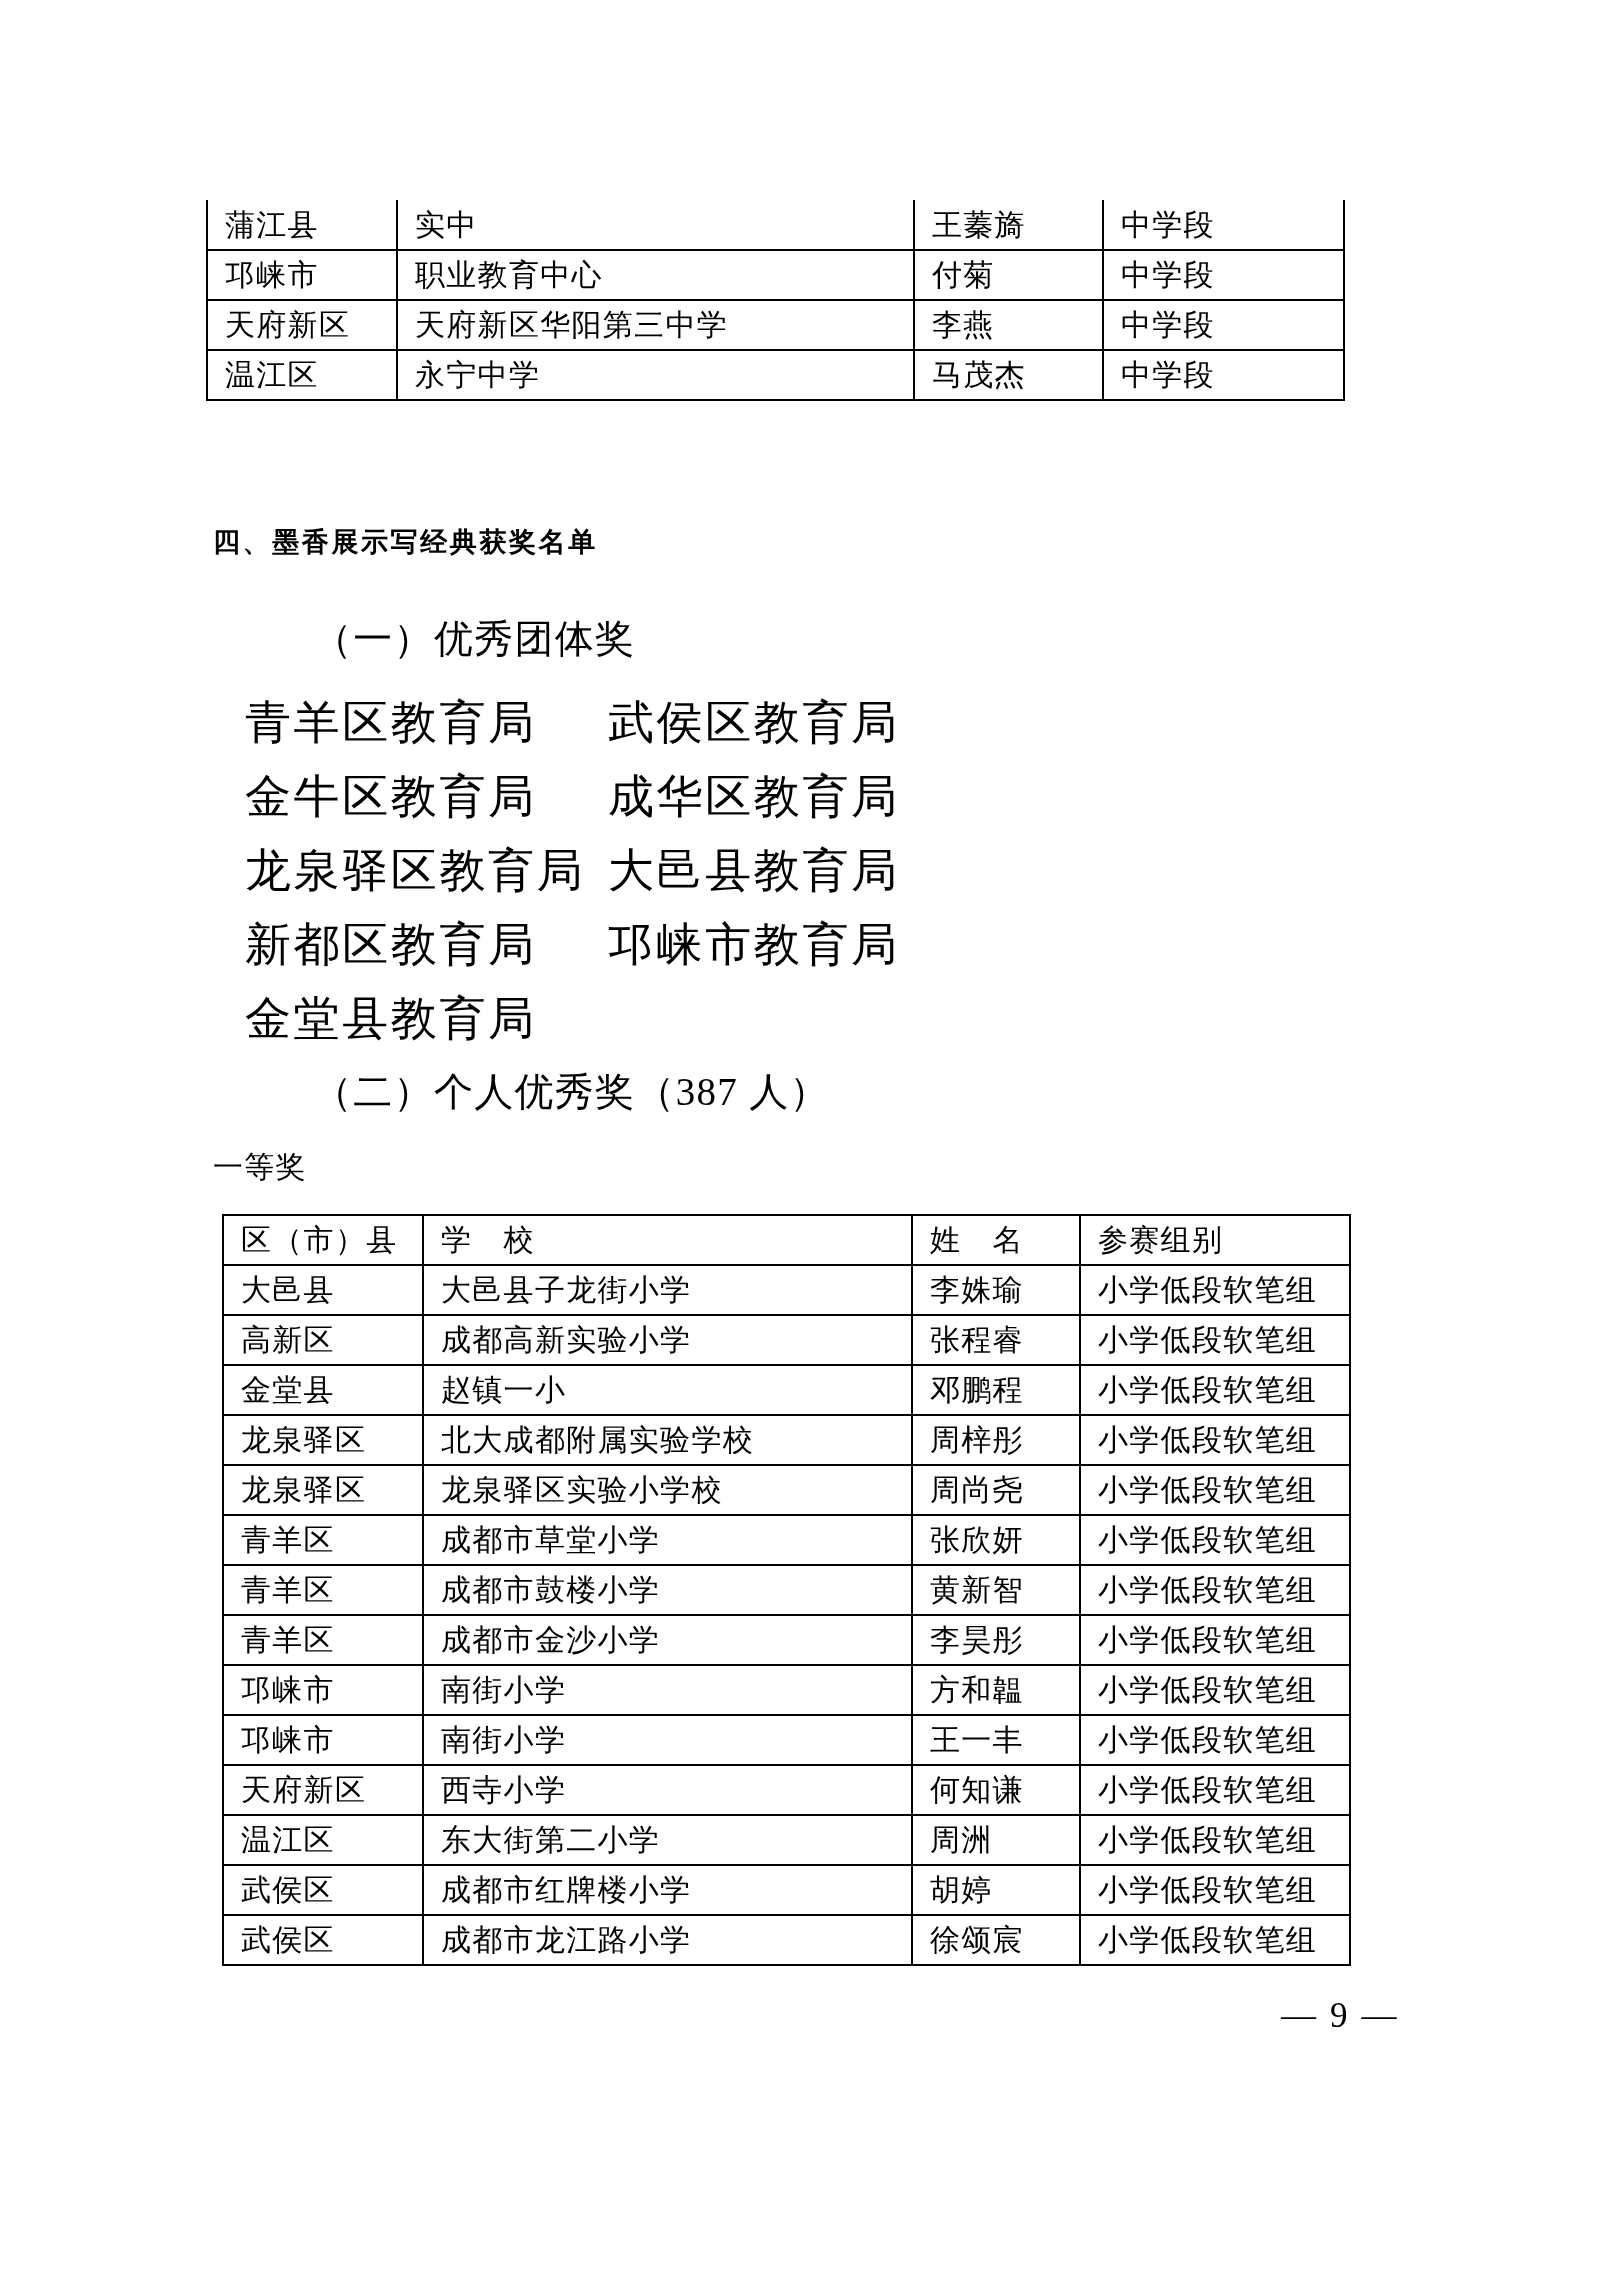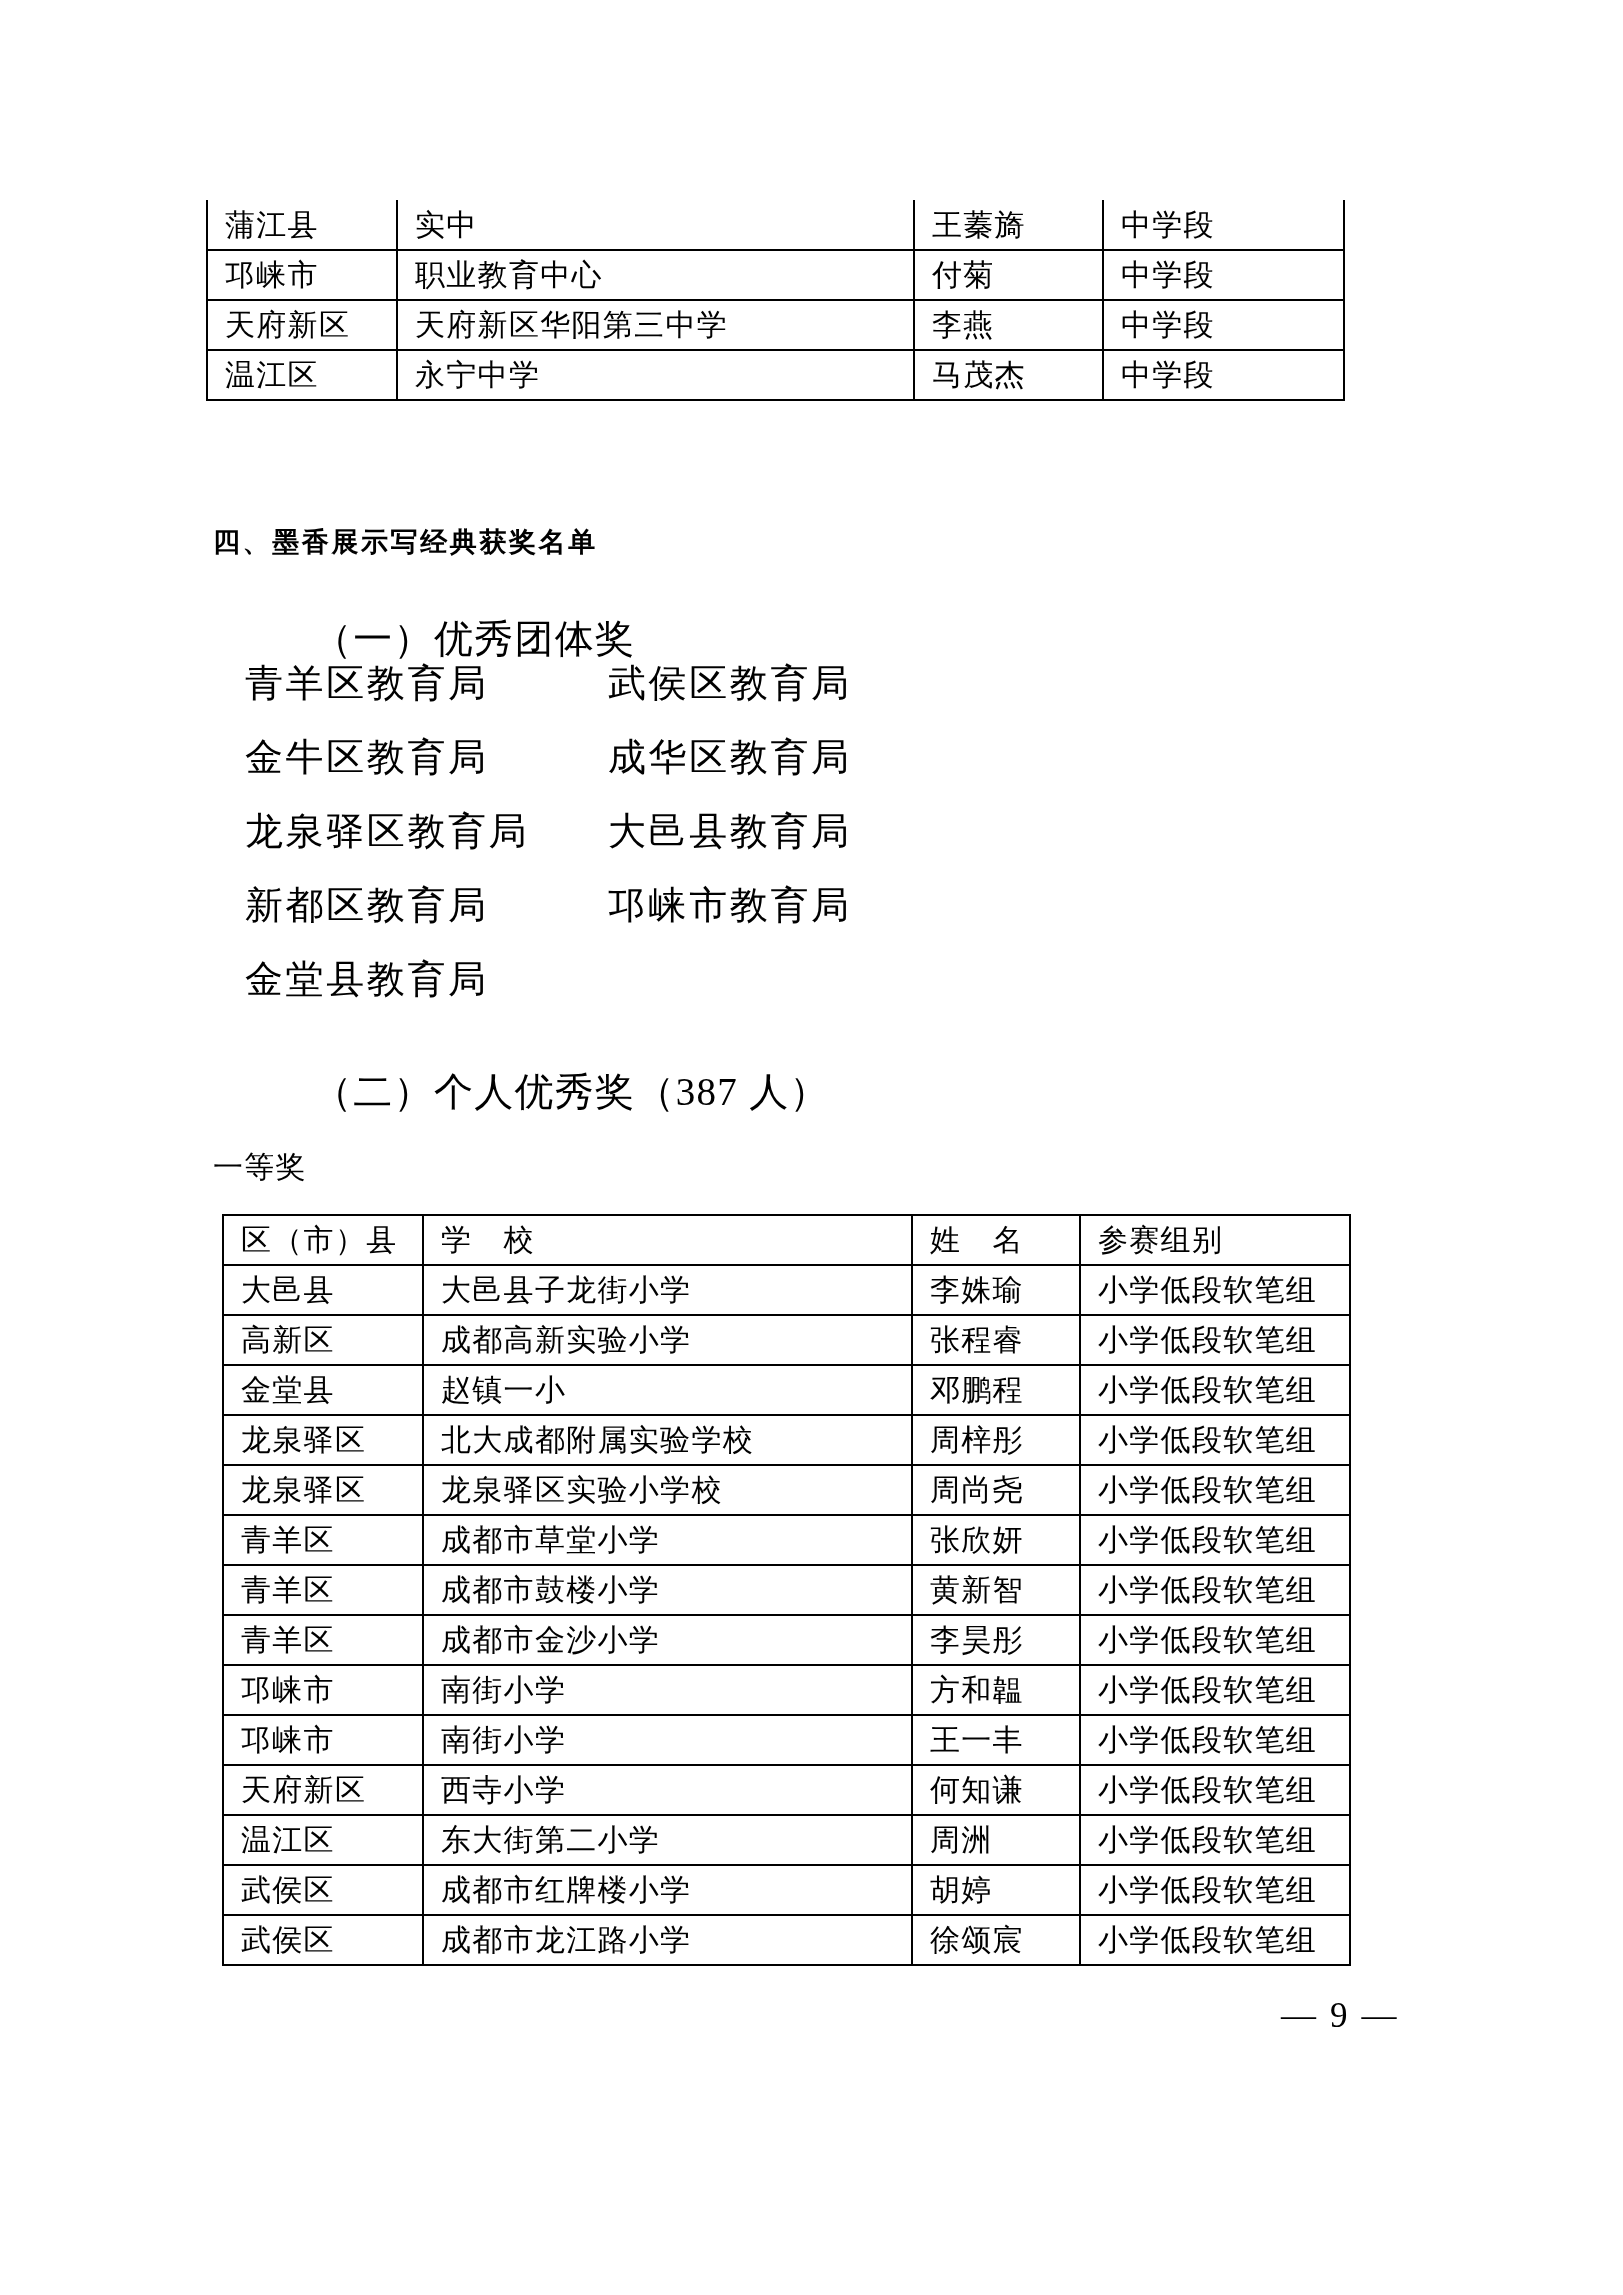--- a/index.html
+++ b/index.html
@@ -60,22 +60,22 @@
     position: absolute;
     left: 213px; top: 1152px;
     font-size: 30px;
     letter-spacing: 1.3px;
     line-height: 1;
   }
 
   
   #bureaus {
     position: absolute;
-    left: 245px; top: 646px;
-    font-size: 38px;
+    left: 245px; top: 686px;
+    font-size: 46px;
     letter-spacing: 2.6px;
   }
   .bureau-row { display: flex; height: 74px; line-height: 74px; }
   .bureau-left { flex: 0 0 363px; width: 363px; }
 
   
   #page-num {
     position: absolute;
     left: 1281px; top: 1998px;
     font-size: 35px;

